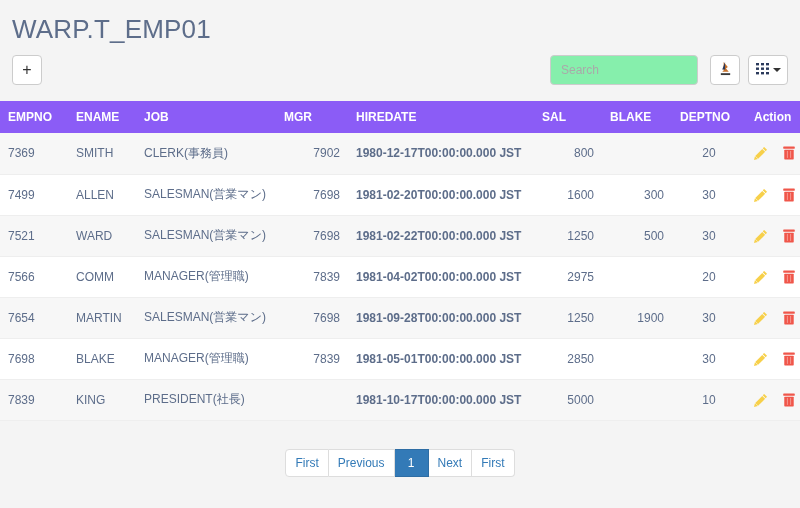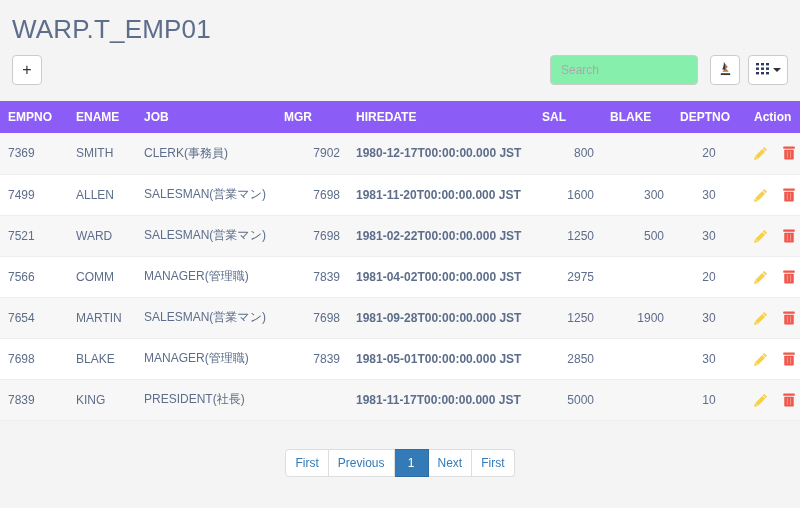--- a/index.html
+++ b/index.html
@@ -255,21 +255,21 @@
                   <rect x="9.4" y="5.6" width="1" height="8" fill="#ffffff" opacity="0.45"></rect>
                 </svg></span>
             </div>
           </td>
         </tr>
         <tr>
           <td class="c-empno">7499</td>
           <td class="c-ename">ALLEN</td>
           <td class="c-job">SALESMAN(営業マン)</td>
           <td class="c-mgr num">7698</td>
-          <td class="c-hiredate">1981-11-20T00:00:00.000 JST</td>
+          <td class="c-hiredate">1981-02-20T00:00:00.000 JST</td>
           <td class="c-sal num">1600</td>
           <td class="c-comm num">300</td>
           <td class="c-deptno num">30</td>
           <td class="c-action">
             <div class="actions">
               <span class="icon-btn"><svg width="14" height="14" viewBox="0 0 16 16" aria-hidden="true">
                   <path d="M11.6 1.1l3.3 3.3-1.6 1.6-3.3-3.3z" fill="#f7d04a"></path>
                   <path d="M9.4 3.3l3.3 3.3-8 8-3.3-3.3z" fill="#f7d04a"></path>
                   <path d="M1.1 11.6L0 16l4.4-1.1z" fill="#f7d04a"></path>
                 </svg></span>
@@ -380,21 +380,21 @@
                   <rect x="9.4" y="5.6" width="1" height="8" fill="#ffffff" opacity="0.45"></rect>
                 </svg></span>
             </div>
           </td>
         </tr>
         <tr>
           <td class="c-empno">7839</td>
           <td class="c-ename">KING</td>
           <td class="c-job">PRESIDENT(社長)</td>
           <td class="c-mgr num"></td>
-          <td class="c-hiredate">1981-11-17T00:00:00.000 JST</td>
+          <td class="c-hiredate">1981-10-17T00:00:00.000 JST</td>
           <td class="c-sal num">5000</td>
           <td class="c-comm num"></td>
           <td class="c-deptno num">10</td>
           <td class="c-action">
             <div class="actions">
               <span class="icon-btn"><svg width="14" height="14" viewBox="0 0 16 16" aria-hidden="true">
                   <path d="M11.6 1.1l3.3 3.3-1.6 1.6-3.3-3.3z" fill="#f7d04a"></path>
                   <path d="M9.4 3.3l3.3 3.3-8 8-3.3-3.3z" fill="#f7d04a"></path>
                   <path d="M1.1 11.6L0 16l4.4-1.1z" fill="#f7d04a"></path>
                 </svg></span>

